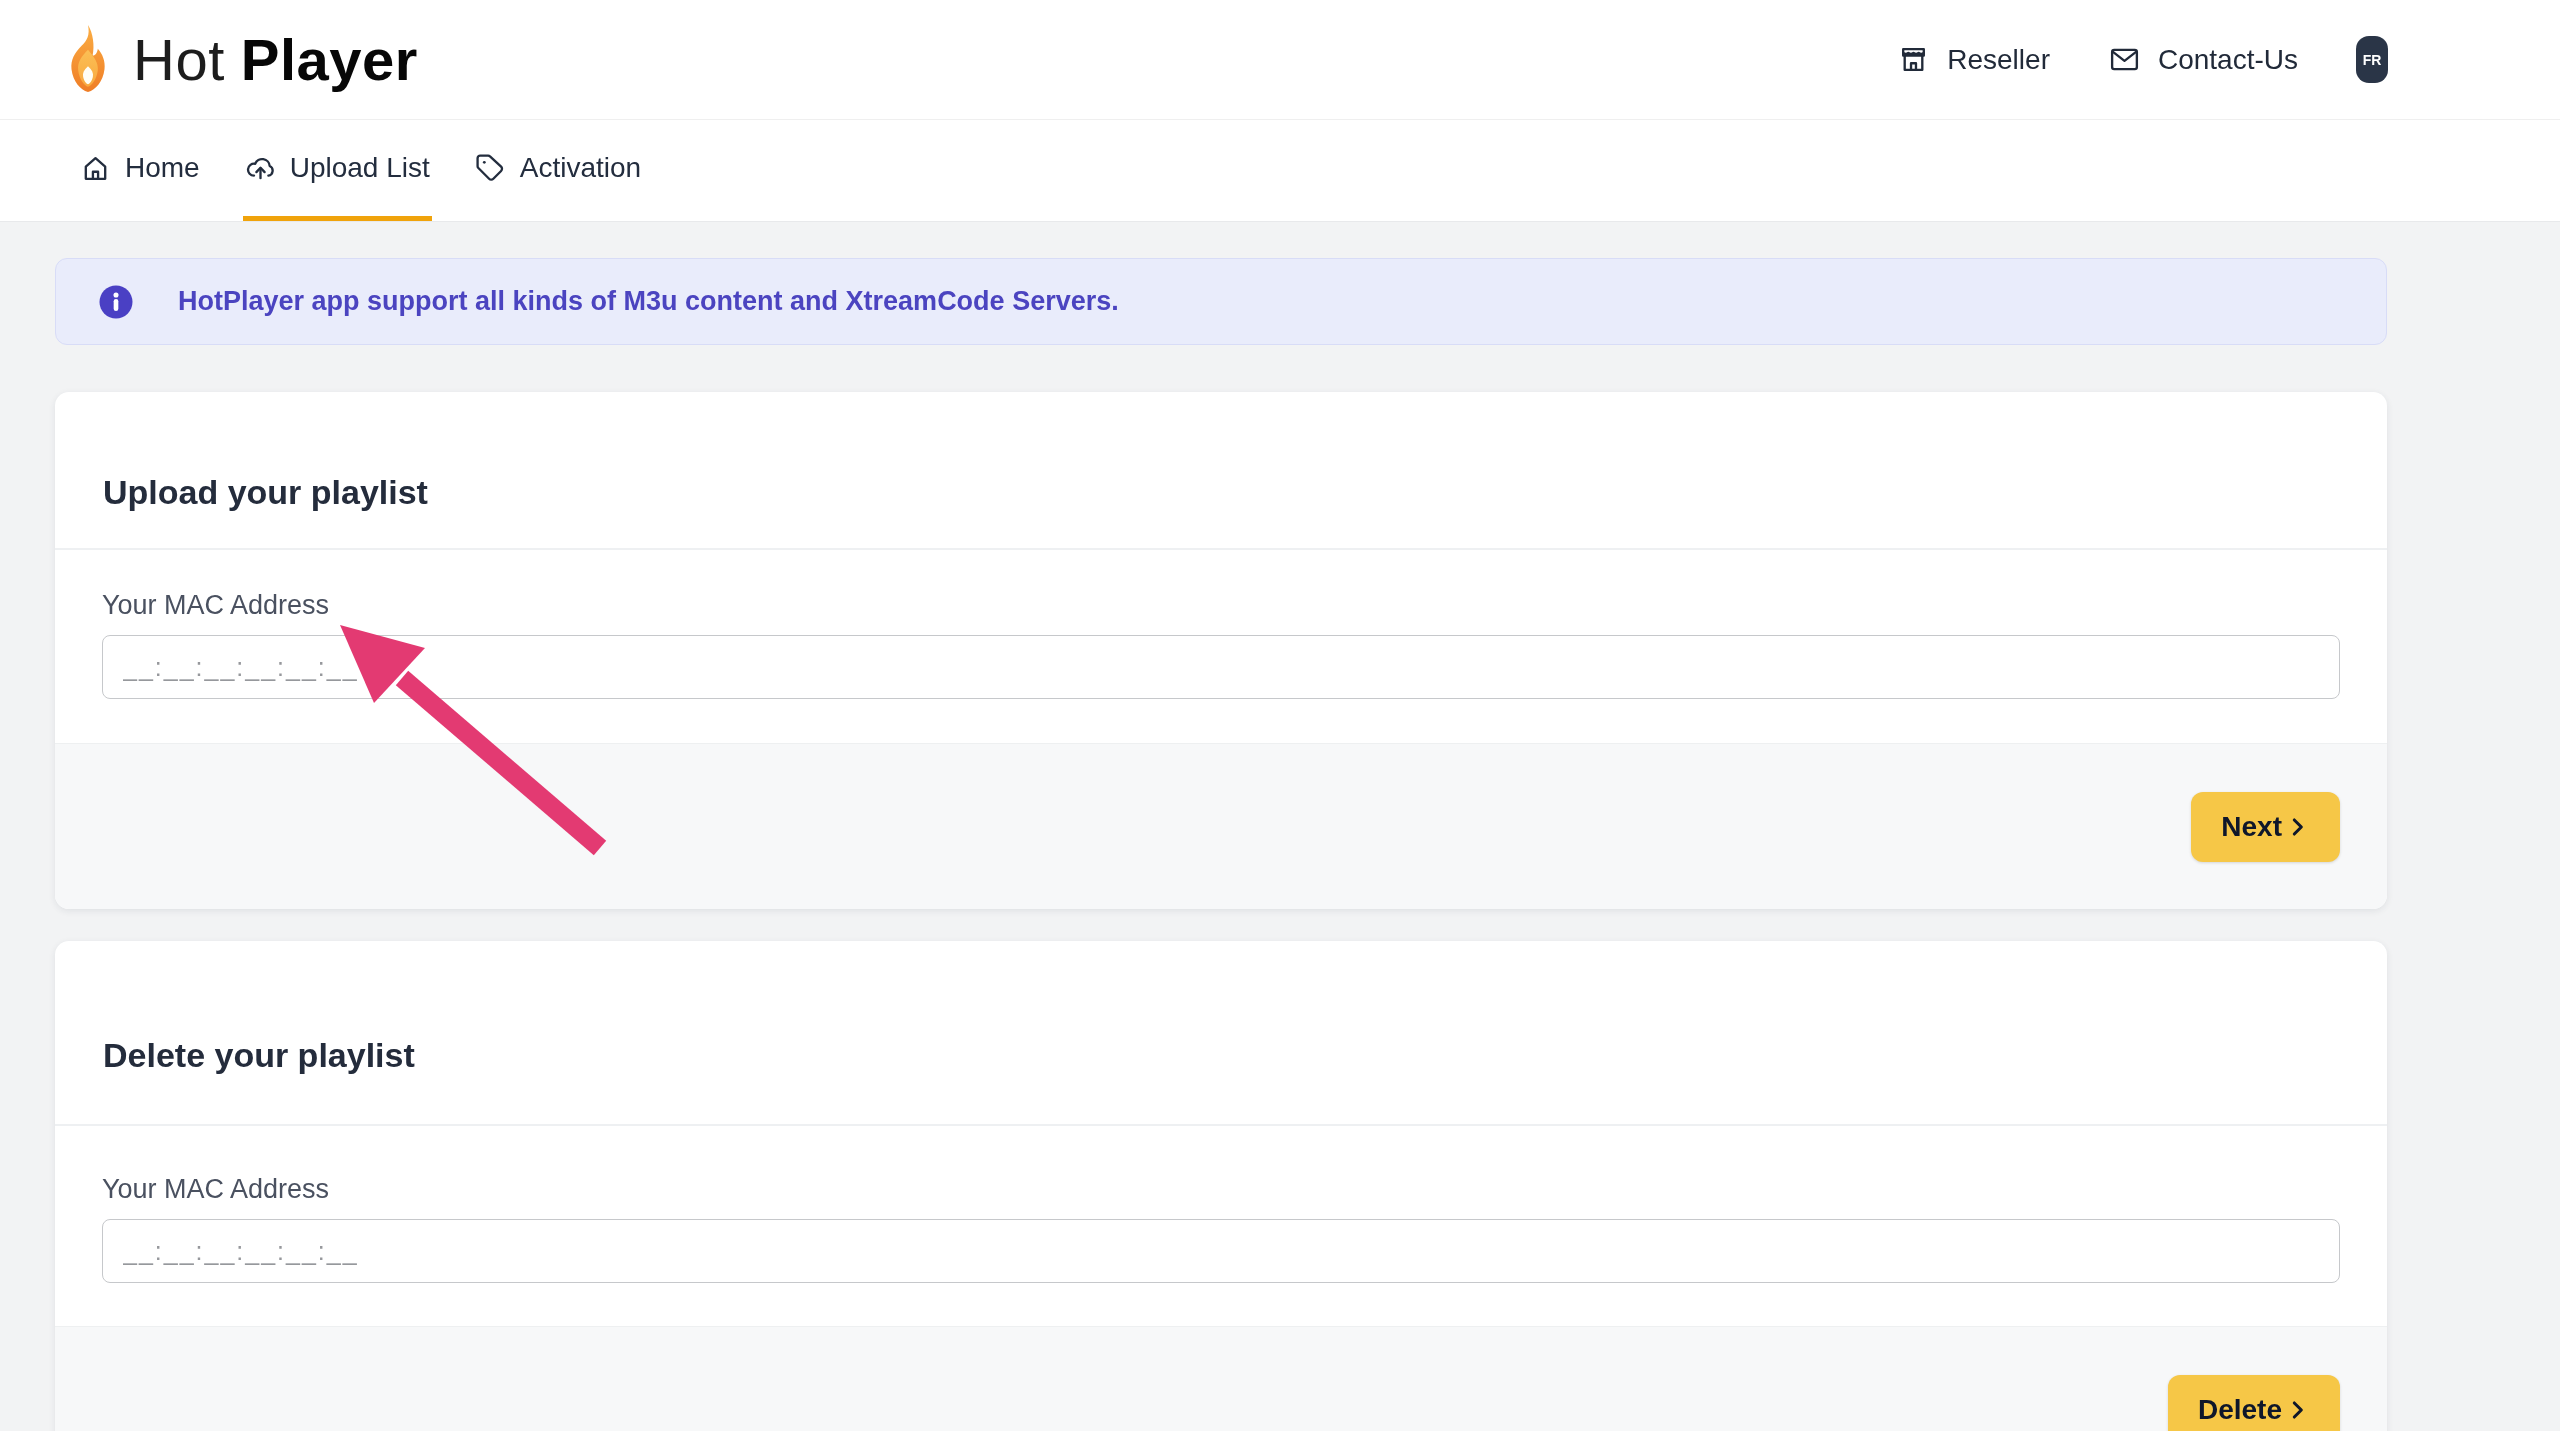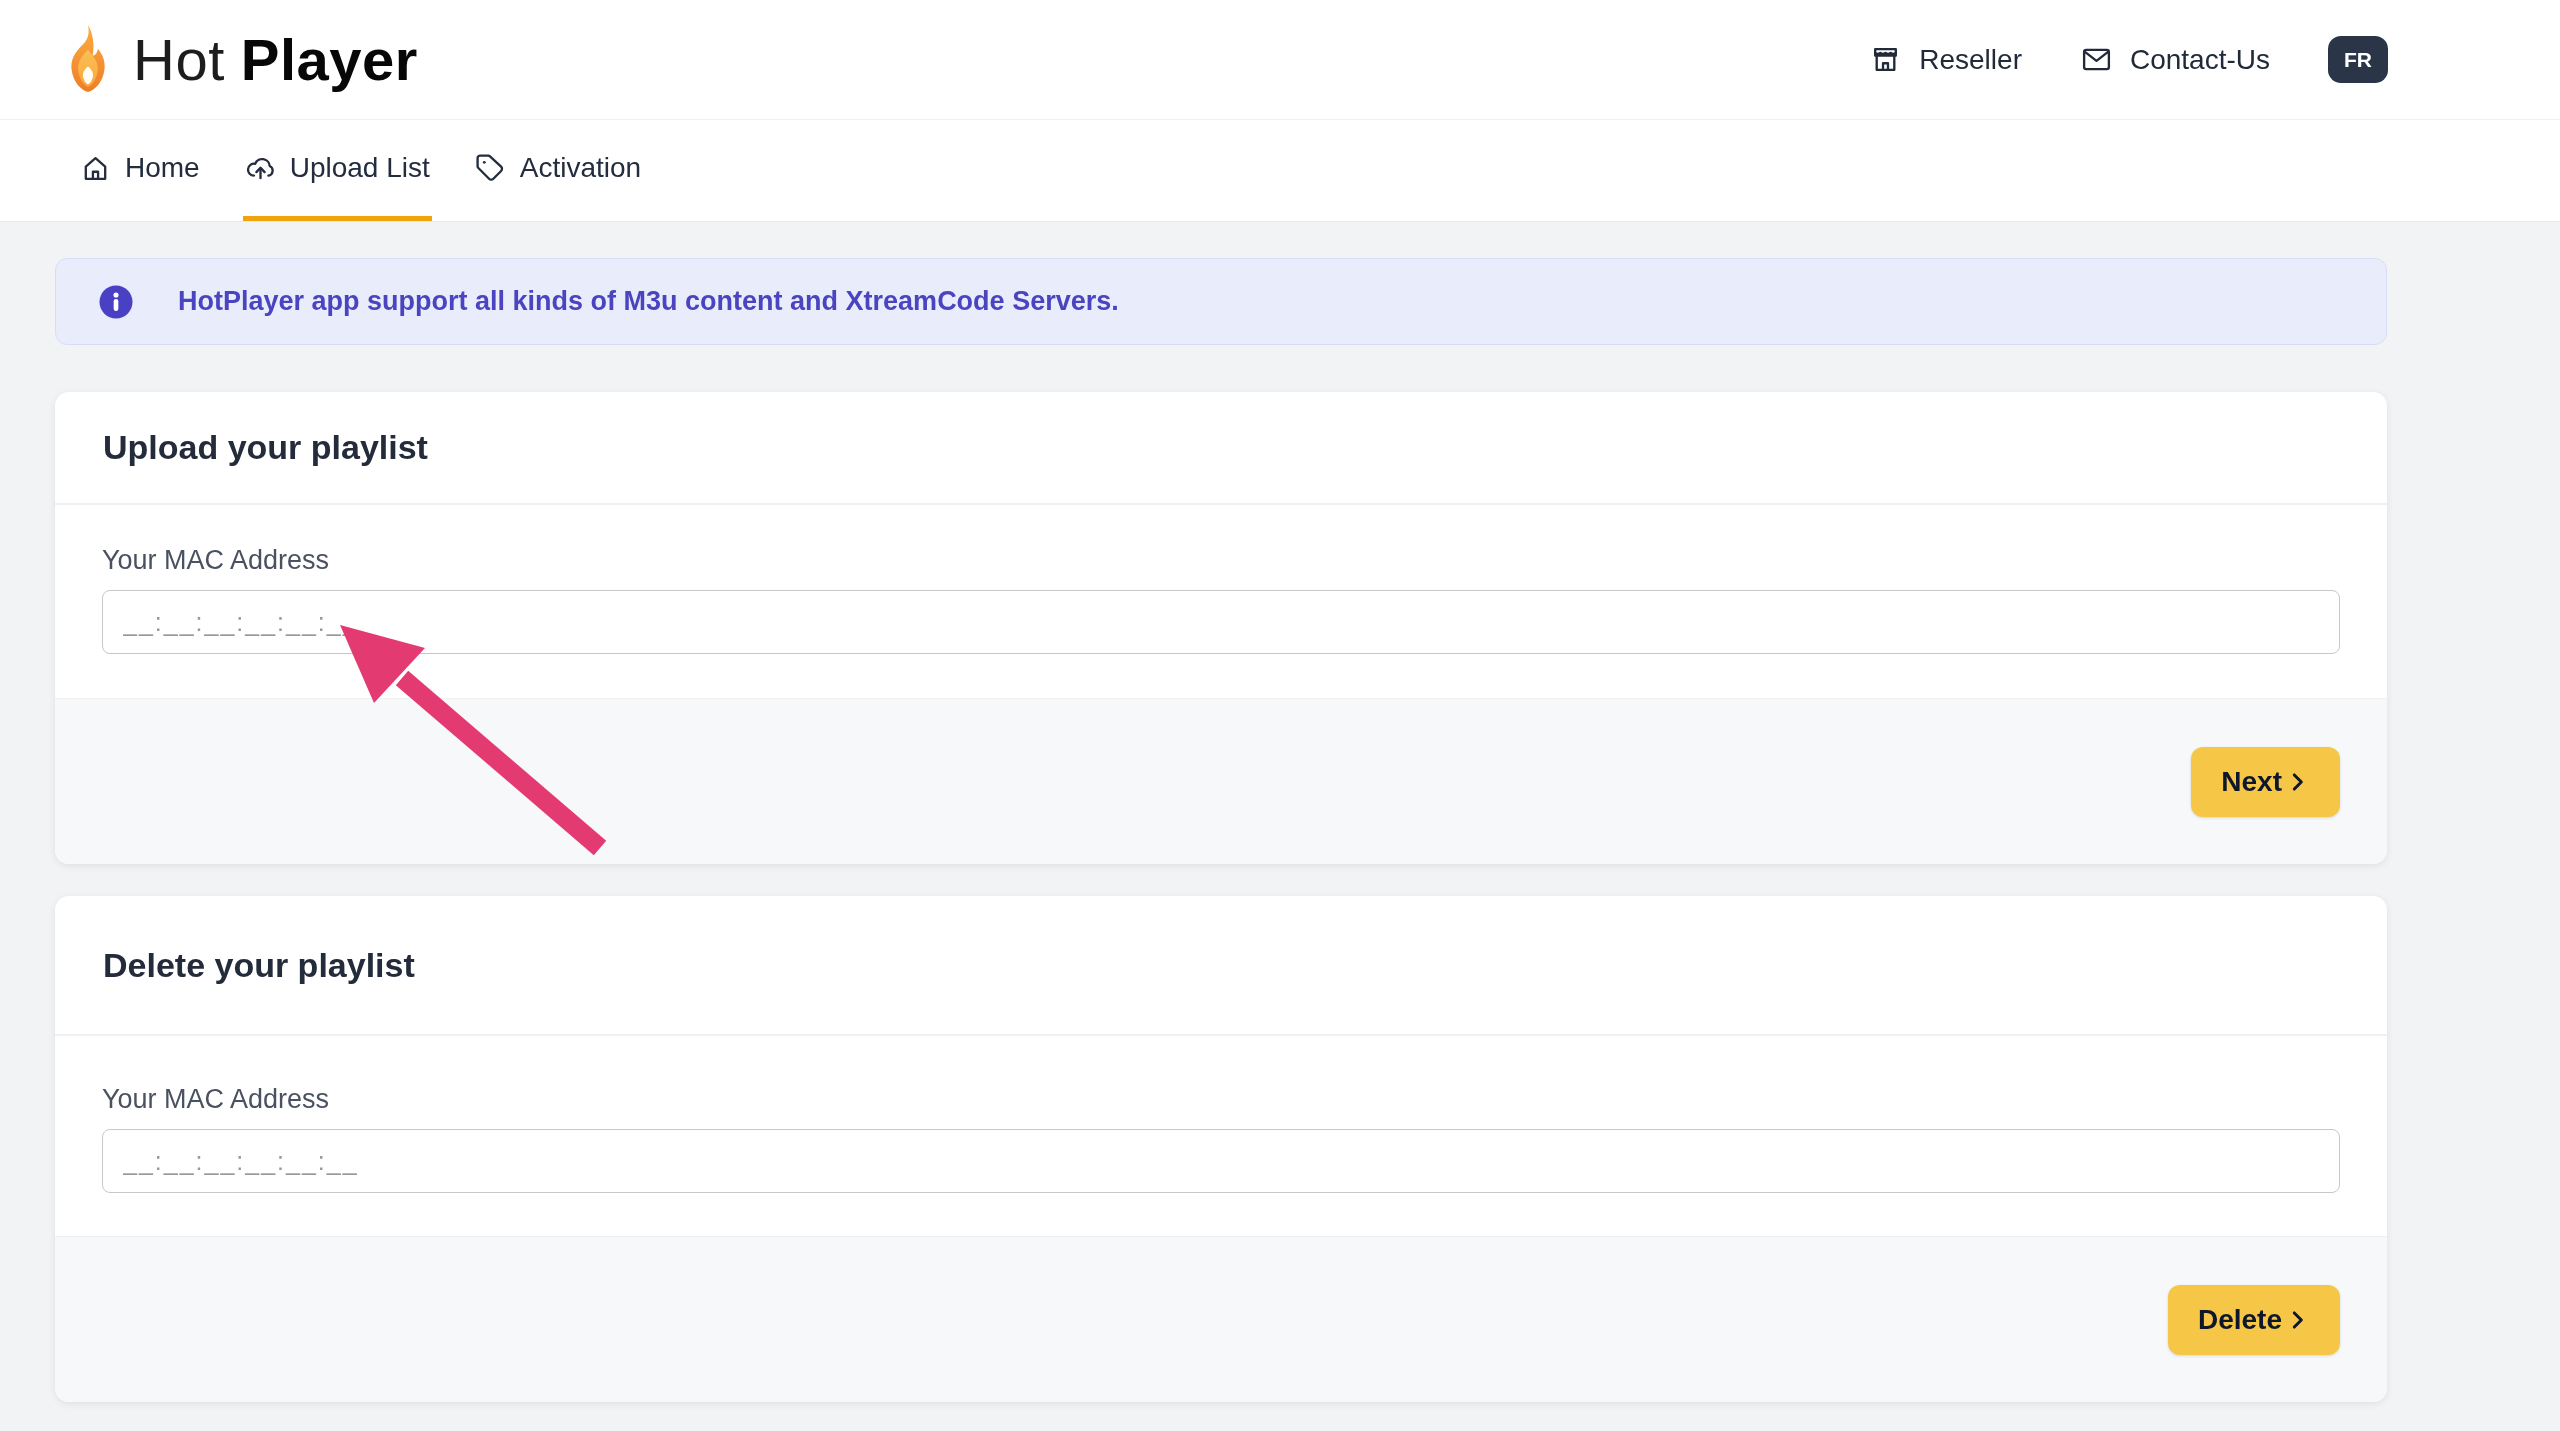--- a/index.html
+++ b/index.html
@@ -26,23 +26,23 @@
   .brand-text { font-size: 58px; line-height: 1; white-space: nowrap; }
   .brand-light { font-weight: 400; color: #1D1D1D; letter-spacing: 0.5px; }
   .brand-bold  { font-weight: 800; color: #070707; margin-left: 16px; letter-spacing: 0.5px; }
   .top-right { display: flex; align-items: center; gap: 58px; }
   .top-link {
     display: flex; align-items: center; gap: 17px;
     font-size: 28px; color: #212A39; cursor: pointer; white-space: nowrap;
   }
   .top-link svg { width: 33px; height: 33px; }
   .avatar {
-    width: 60px; height: 47px; border-radius: 13px;
+    width: 32px; height: 47px; border-radius: 13px;
     background: #2A3547; color: #FFFFFF;
-    font-size: 21px; font-weight: 700;
+    font-size: 14px; font-weight: 700;
     display: flex; align-items: center; justify-content: center;
     cursor: pointer;
   }
 
   
   .tabs {
     display: flex; align-items: stretch; gap: 41px;
     height: 102px; background: #FFFFFF;
     padding-left: 78px;
     border-bottom: 1px solid #E8E9EB;
@@ -70,21 +70,21 @@
   .banner-text b { font-weight: 800; }
 
   .card {
     background: #FFFFFF; border-radius: 14px;
     box-shadow: 0 2px 7px rgba(35,45,62,.09);
     margin-top: 47px; overflow: hidden;
   }
   .card.delete-card { margin-top: 32px; }
   .card-header {
     height: 113px; display: flex; align-items: center;
-    padding: 0 48px; border-bottom: 2px solid #EEF0F2;
+    padding: 0 48px; border-bottom: 2px solid #EEF0F2; margin-top: 45px;
   }
   .delete-card .card-header { height: 140px; }
   .card-title { font-size: 34px; font-weight: 600; color: #242C3C; margin: 0; }
   .card-body { padding: 40px 47px 44px; }
   .delete-card .card-body { padding: 48px 47px 43px; }
   .field-label { display: block; font-size: 27px; color: #4A5160; margin-bottom: 14px; }
   .mac-input {
     width: 100%; height: 64px;
     border: 1px solid #C6C8CB; border-radius: 8px;
     padding: 0 20px; font-size: 25px; letter-spacing: 2px;

